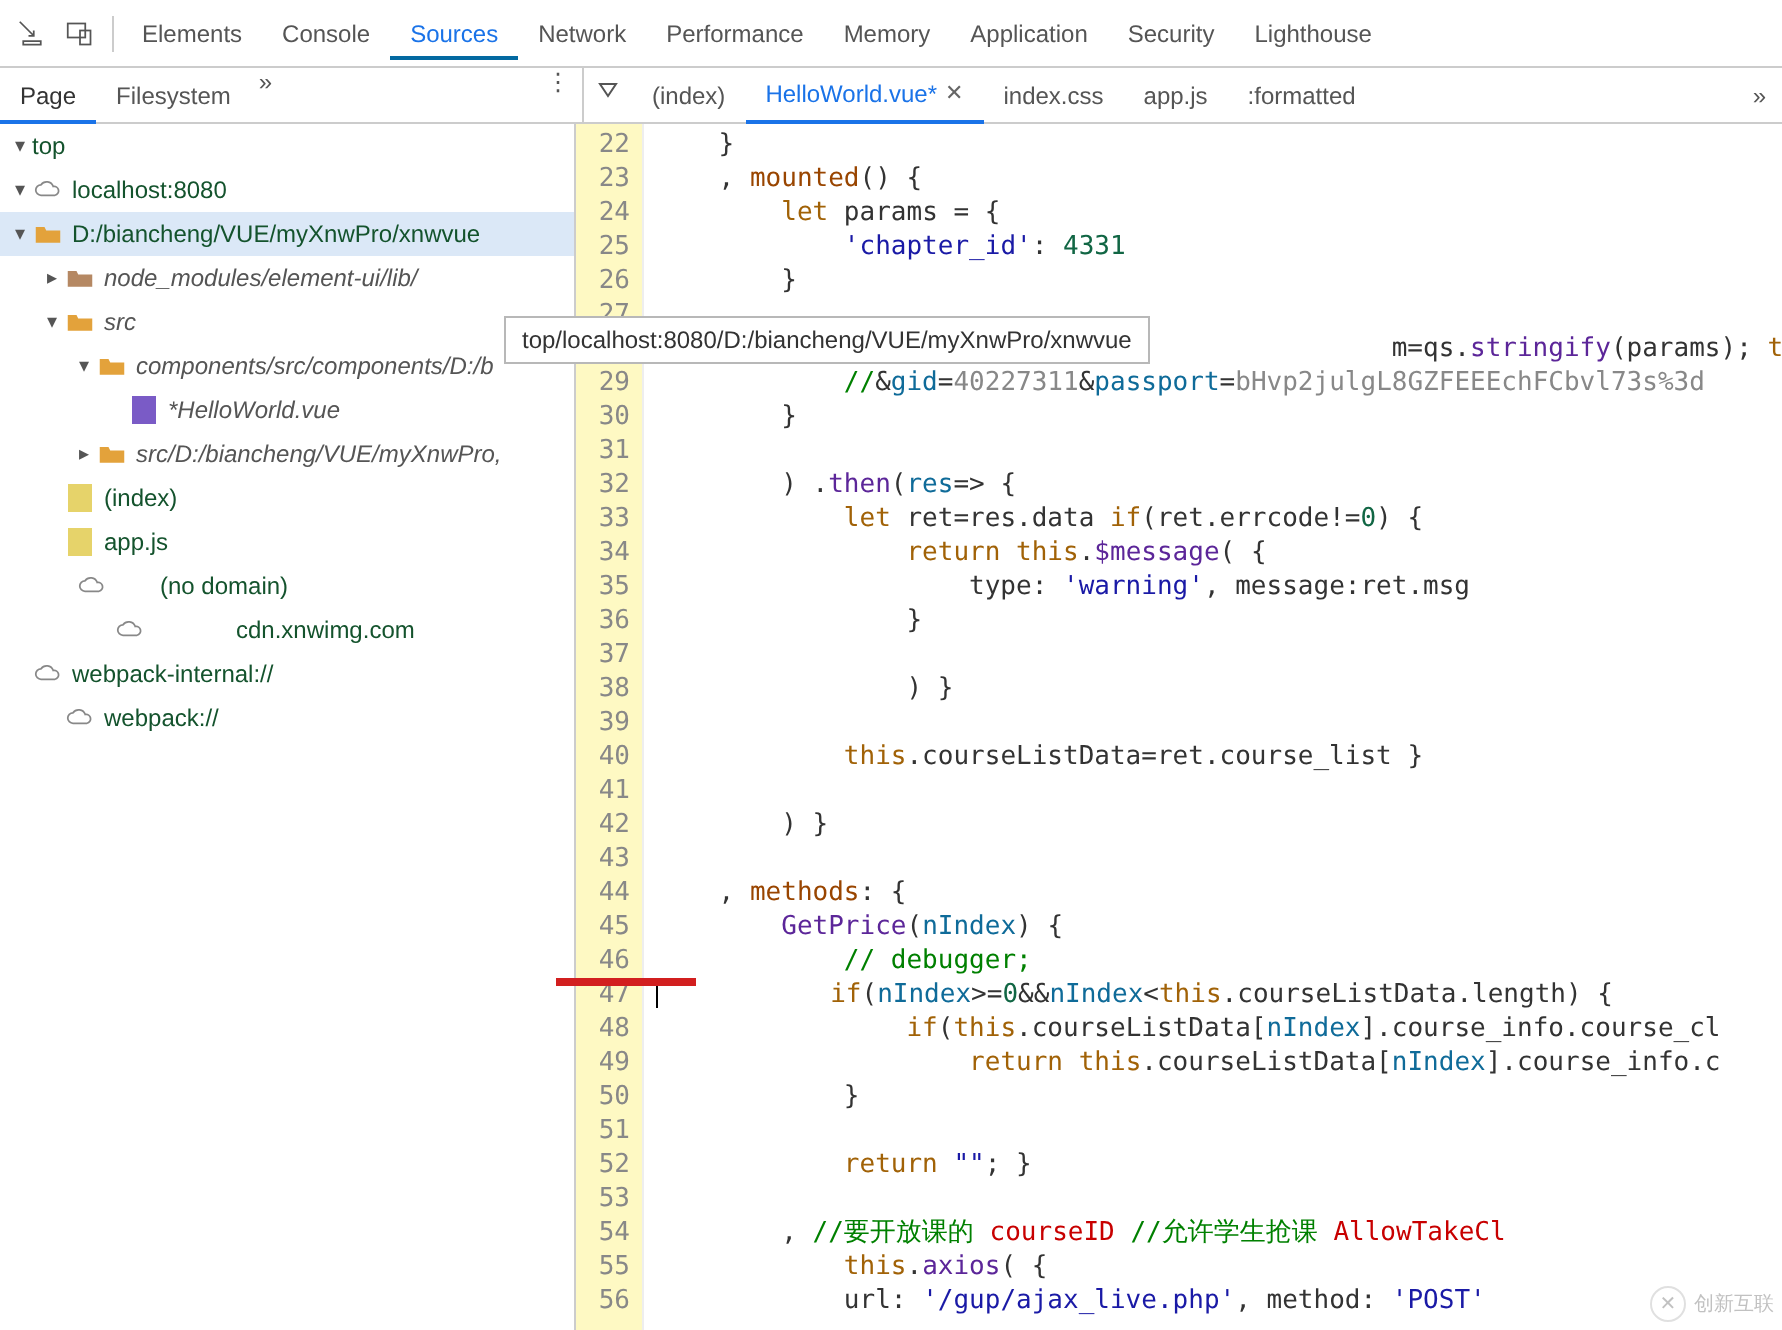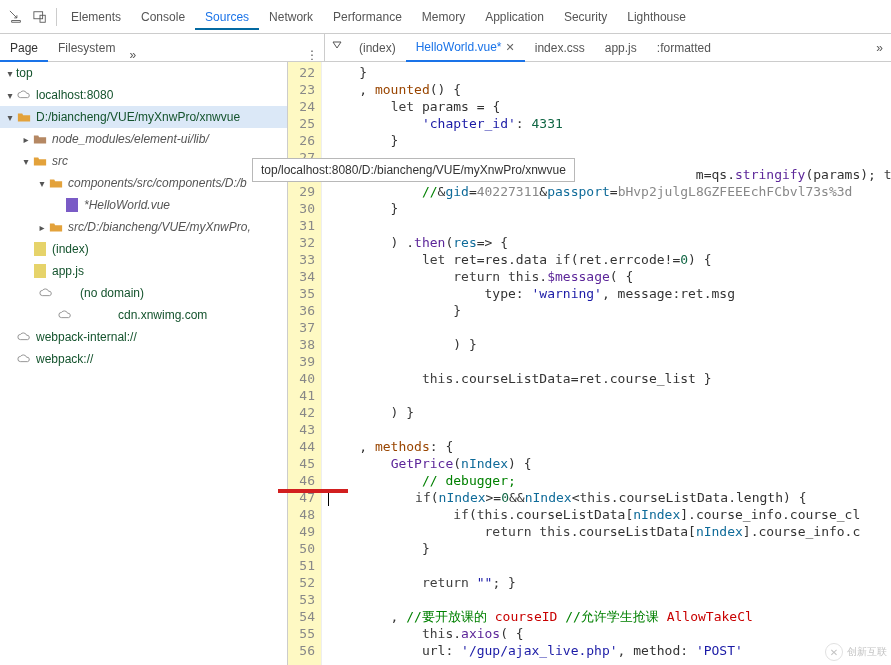--- a/index.html
+++ b/index.html
@@ -21,21 +21,21 @@
   .toolbar .icon-btn {
     width: 24px; height: 24px;
     display: flex; align-items: center; justify-content: center;
     color: #555;
   }
   .toolbar .sep { width:1px; height:18px; background:#ccc; margin:0 4px; }
   .main-tabs { display:flex; align-items:center; height:26px; }
   .main-tab { padding:0 10px; height:26px; line-height:26px; color:#555; }
   .main-tab.active { color:#1a73e8; border-bottom:2px solid #0369a1; }
   .sub-row { height:28px; display:flex; align-items:center; border-bottom:1px solid #ccc; }
-  .left-sub { width:325px; display:flex; align-items:flex-end; height:28px; border-right:1px solid #ccc; }
+  .left-sub { width:292px; display:flex; align-items:flex-start; height:28px; border-right:1px solid #ccc; }
   .left-sub .ltab { padding:0 10px; height:28px; line-height:28px; color:#555; }
   .left-sub .ltab.active { color:#333; border-bottom:2px solid #1a73e8; }
   .left-sub .more { margin-left:4px; color:#555; }
   .left-sub .menu-icon { margin-left:auto; width:24px; text-align:center; color:#555; }
   .right-sub { flex:1; display:flex; align-items:center; height:28px; overflow:hidden; }
   .right-sub .caret-icon { width:24px; text-align:center; color:#555; }
   .file-tab { padding:0 10px; height:28px; line-height:28px; color:#555; display:flex; align-items:center; gap:4px; }
   .file-tab.active { color:#1a73e8; border-bottom:2px solid #1a73e8; }
   .file-tab .close { color:#666; font-size:11px; }
   .more-right { margin-left:auto; padding:0 8px; color:#555; }
@@ -46,21 +46,21 @@
   .sidebar .arrow { width:12px; text-align:center; color:#555; font-size:10px; }
   .sidebar .blank { width:12px; }
   .sidebar .ficon { width:16px; height:16px; display:flex; align-items:center; justify-content:center; margin-right:4px; }
   .sidebar .lbl { font-style: normal; color:#14532d; }
   .sidebar .lbl.italic { font-style: italic; color:#555; }
   .code-pane { flex:1; display:flex; overflow:hidden; position:relative; }
   .gutter { width:34px; text-align:right; color:#888; padding-right:6px; font-family:Consolas,monospace; font-size:13px; line-height:17px; padding-top:2px; background:#fef9c3; border-right:1px solid #eee; user-select:none; }
   .gutter div { height:17px; }
   .code { flex:1; font-family:Consolas,monospace; font-size:13px; line-height:17px; padding-top:2px; padding-left:6px; white-space:pre; overflow:hidden; color:#333; }
   .code div { height:17px; white-space:pre; }
-  .tok-kw { color:#404040; } 
+  .tok-kw { color:#a16207; } 
   .tok-prop { color:#994500; } 
   .tok-str { color:#1a1aa6; } 
   .tok-num { color:#116644; }
   .tok-call { color:#5c2699; }
   .tok-var { color:#0f6b99; }
   .tok-comment { color:#008000; }
   .tok-red { color:#c80000; }
   .tok-url { color:#888; }
   .tooltip {
     position:absolute; left:252px; top:158px;
@@ -247,21 +247,21 @@
         </div>
         <div class="row" style="padding-left: 4px;">
           <span class="blank"></span>
           <span class="ficon">
             <svg width="14" height="14" viewBox="0 0 16 16">
               <path d="M4 11a3 3 0 010-6 4 4 0 017 1 2.5 2.5 0 011 5H4z" fill="none" stroke="#888"></path>
             </svg>
           </span>
           <span class="lbl">webpack-internal://</span>
         </div>
-        <div class="row" style="padding-left: 4px;">
+        <div class="row" style="padding-left: 4px; margin-left: 16px;">
           <span class="blank"></span>
           <span class="ficon">
             <svg width="14" height="14" viewBox="0 0 16 16">
               <path d="M4 11a3 3 0 010-6 4 4 0 017 1 2.5 2.5 0 011 5H4z" fill="none" stroke="#888"></path>
             </svg>
           </span>
           <span class="lbl">webpack://</span>
         </div>
       </div>
   </div>

